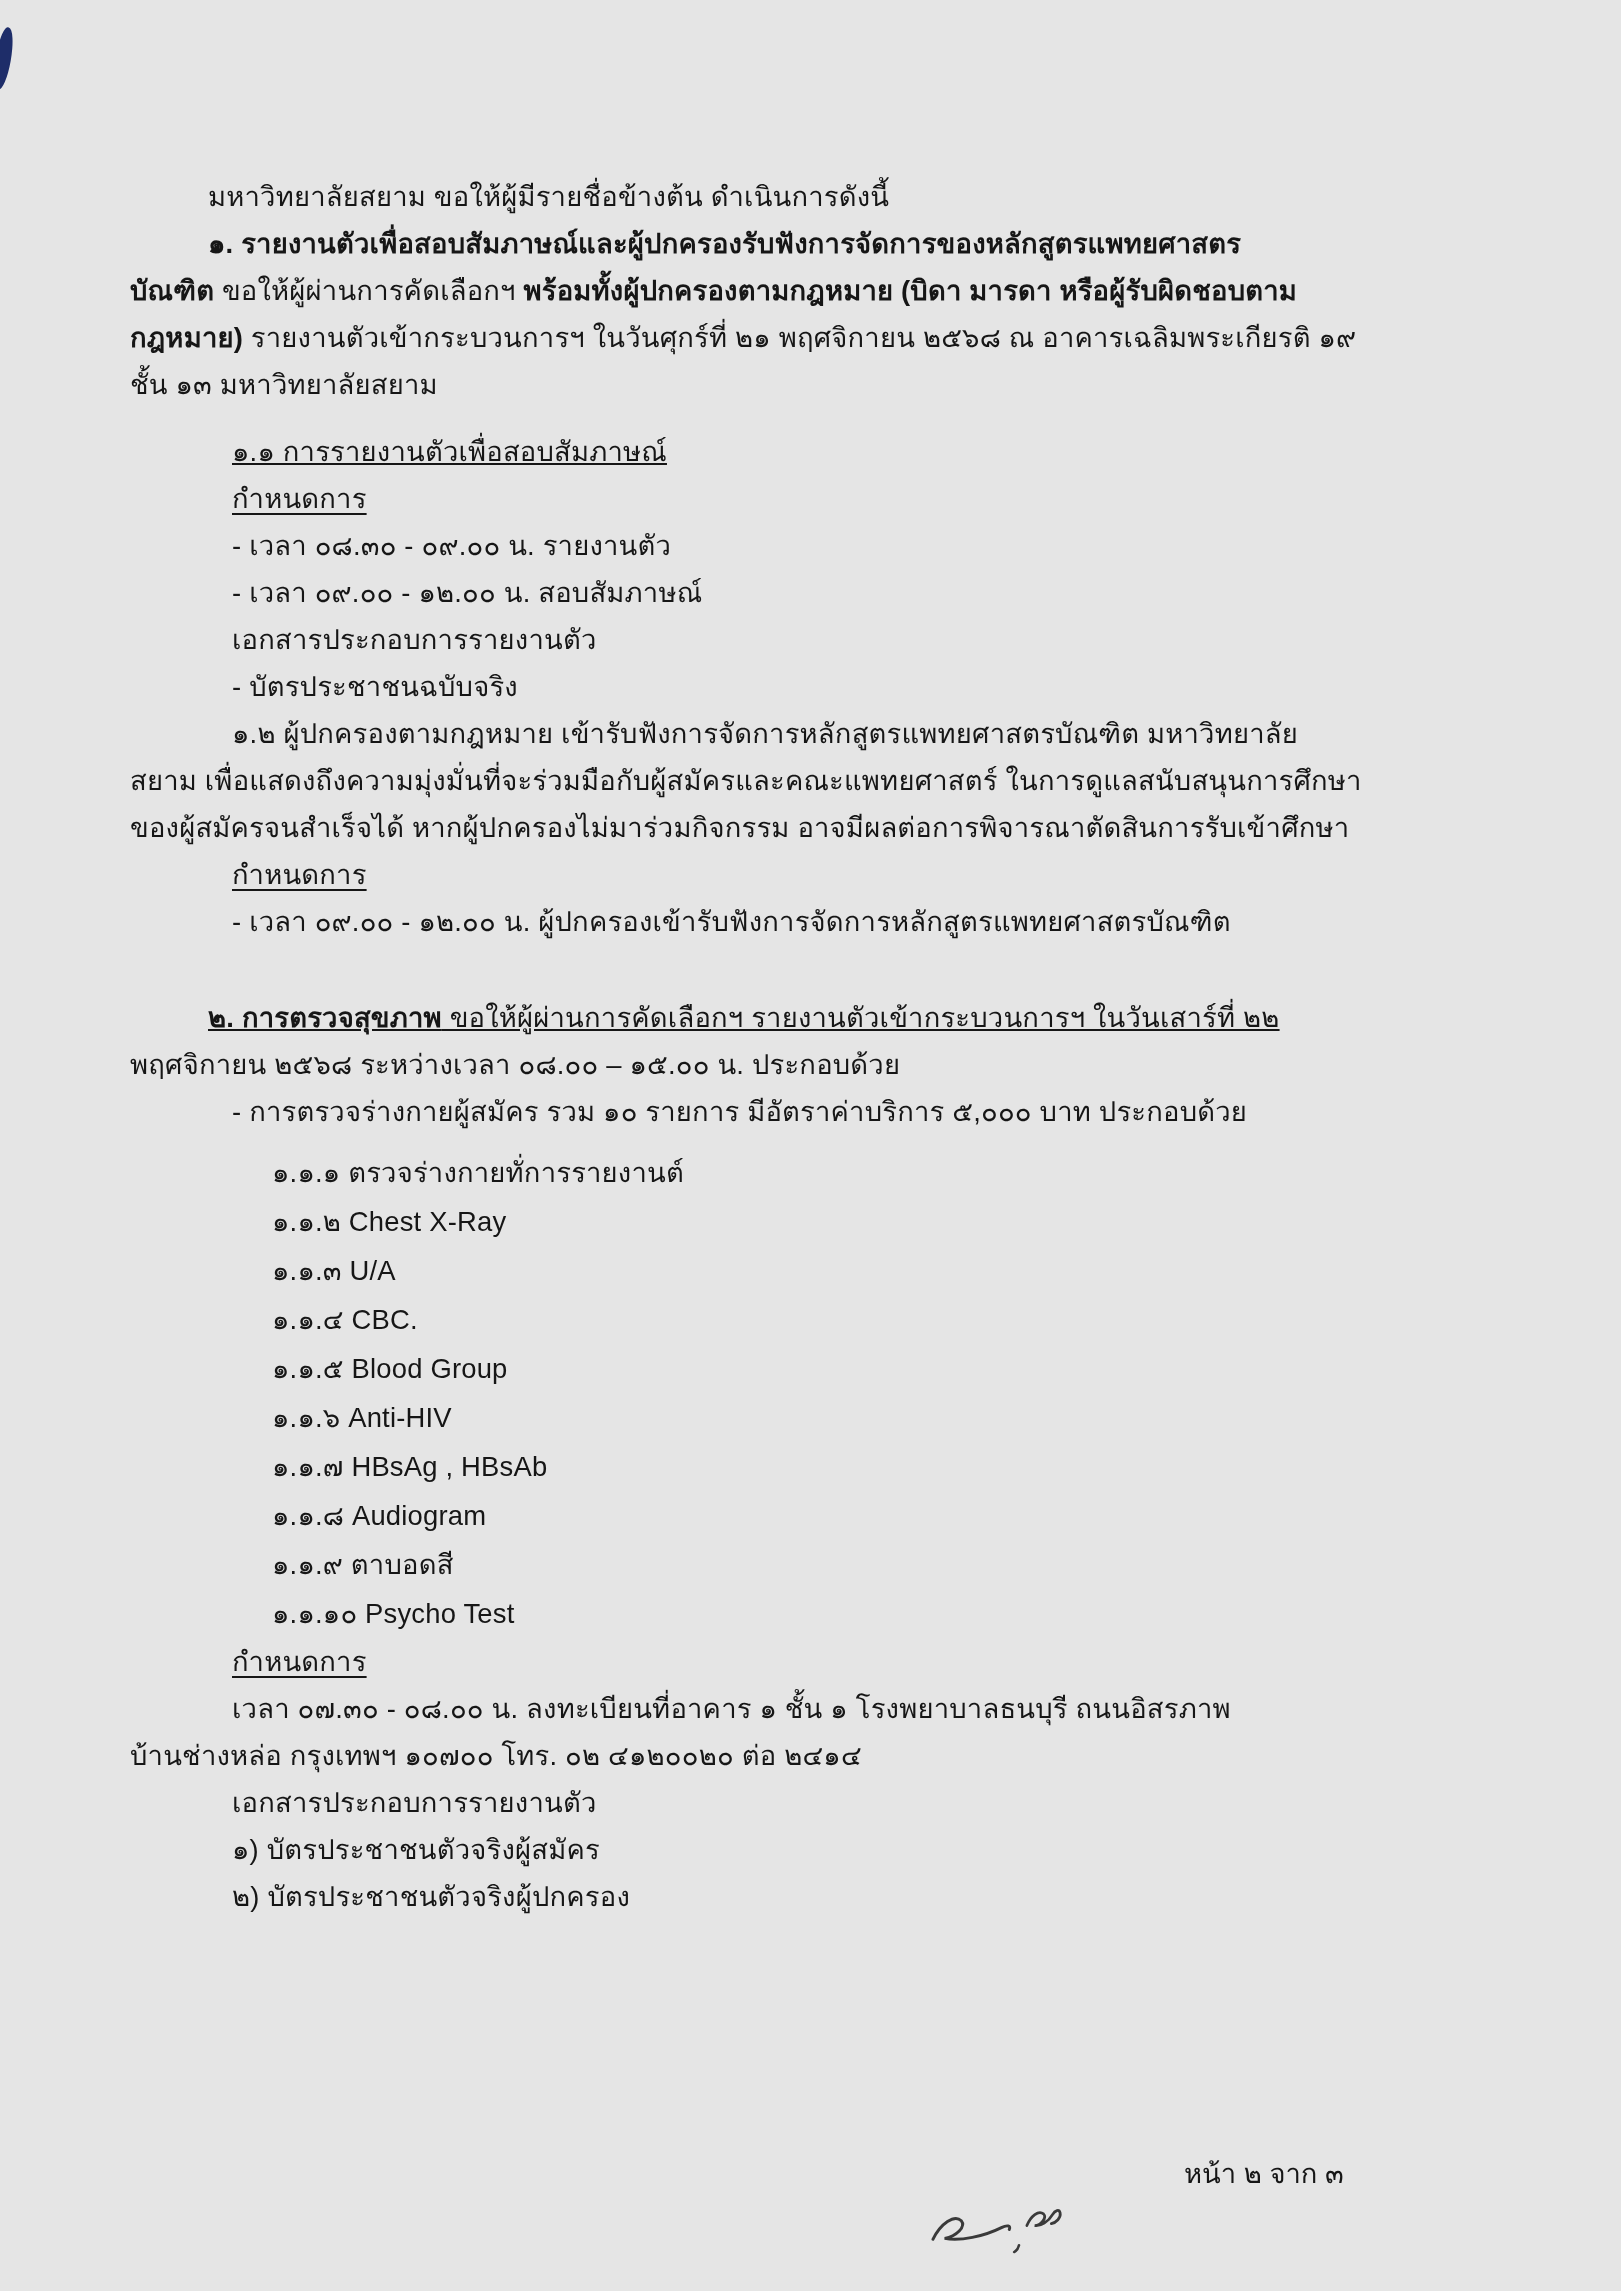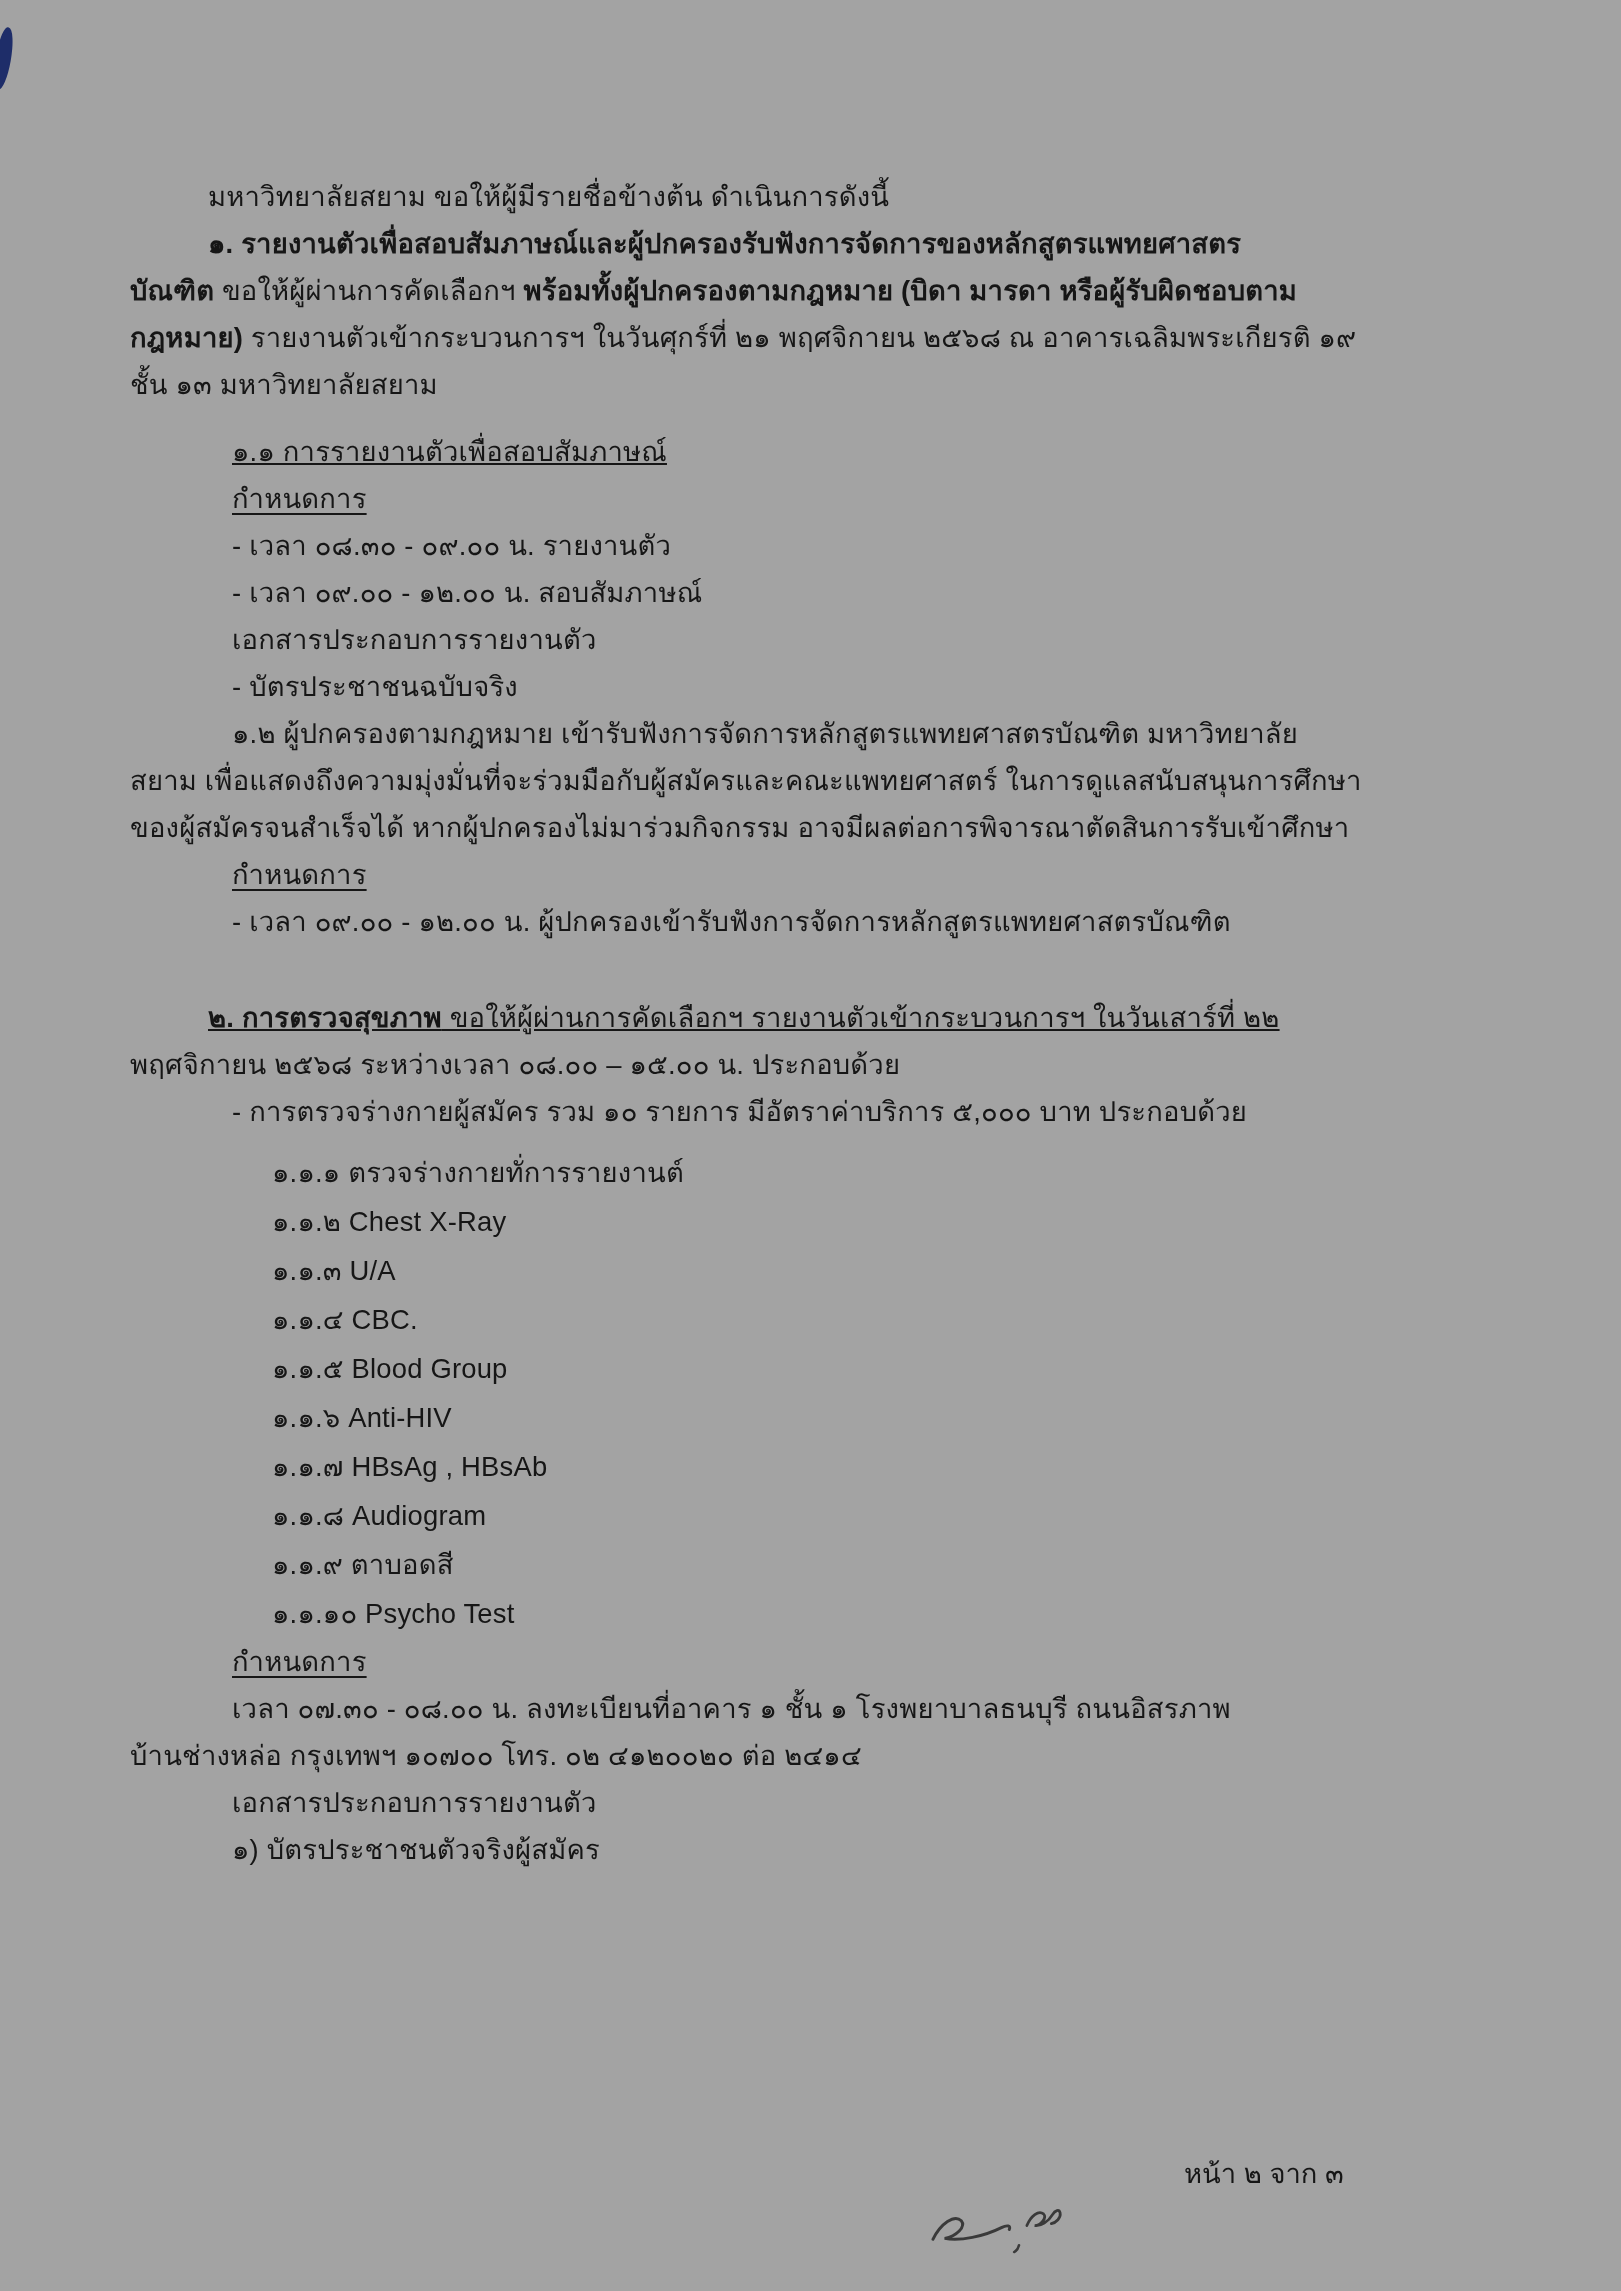--- a/index.html
+++ b/index.html
@@ -6,21 +6,21 @@
   body {
     width: 1621px; height: 2292px;
     background: #ffffff;
     position: relative;
     font-family: "Liberation Sans", "DejaVu Sans", sans-serif;
     color: #161616;
     overflow: hidden;
   }
   .page {
     position: absolute; inset: 0;
-    background: #a3a3a3;
+    background: #e5e5e5;
   }
   .corner-mark {
     position: absolute;
     left: -3.9px; top: 27.4px;
     width: 14.7px; height: 63px;
     background: #1e2d69;
     border-radius: 45% 55% 50% 50%;
     transform: rotate(10deg);
   }
   .content {
@@ -88,20 +88,21 @@
       <div class="line p3"><span>๑.๑.๖ Anti-HIV</span></div>
       <div class="line p3"><span>๑.๑.๗ HBsAg , HBsAb</span></div>
       <div class="line p3"><span>๑.๑.๘ Audiogram</span></div>
       <div class="line p3"><span>๑.๑.๙ ตาบอดสี</span></div>
       <div class="line p3"><span>๑.๑.๑๐ Psycho Test</span></div>
       <div class="line p2"><span class="underline">กำหนดการ</span></div>
       <div class="line p2"><span>เวลา ๐๗.๓๐ - ๐๘.๐๐ น. ลงทะเบียนที่อาคาร ๑ ชั้น ๑ โรงพยาบาลธนบุรี ถนนอิสรภาพ</span></div>
       <div class="line p0"><span>บ้านช่างหล่อ กรุงเทพฯ ๑๐๗๐๐ โทร. ๐๒ ๔๑๒๐๐๒๐ ต่อ ๒๔๑๔</span></div>
       <div class="line p2"><span>เอกสารประกอบการรายงานตัว</span></div>
       <div class="line p2"><span>๑) บัตรประชาชนตัวจริงผู้สมัคร</span></div>
+      <div class="line p2"><span>๒) บัตรประชาชนตัวจริงผู้ปกครอง</span></div>
     </div>
 
   <div class="footer">หน้า ๒ จาก ๓</div>
 
   <svg class="signature" viewBox="0 0 140 70" fill="none" xmlns="http://www.w3.org/2000/svg">
     <path d="M4 44 C12 28 26 18 33 25 C38 31 28 41 16 43 C32 46 56 41 74 32 C80 29 84 30 82 34" stroke="#3a3a3a" stroke-width="3" stroke-linecap="round"></path>
     <path d="M92 50 C91 54 89 56 87 57" stroke="#3a3a3a" stroke-width="2.6" stroke-linecap="round"></path>
     <path d="M100 30 C104 20 112 14 117 18 C121 22 114 30 108 30 C114 31 122 26 126 19 C129 14 133 13 134 17 C135 22 130 27 125 28" stroke="#3a3a3a" stroke-width="2.8" stroke-linecap="round"></path>
   </svg>
 

